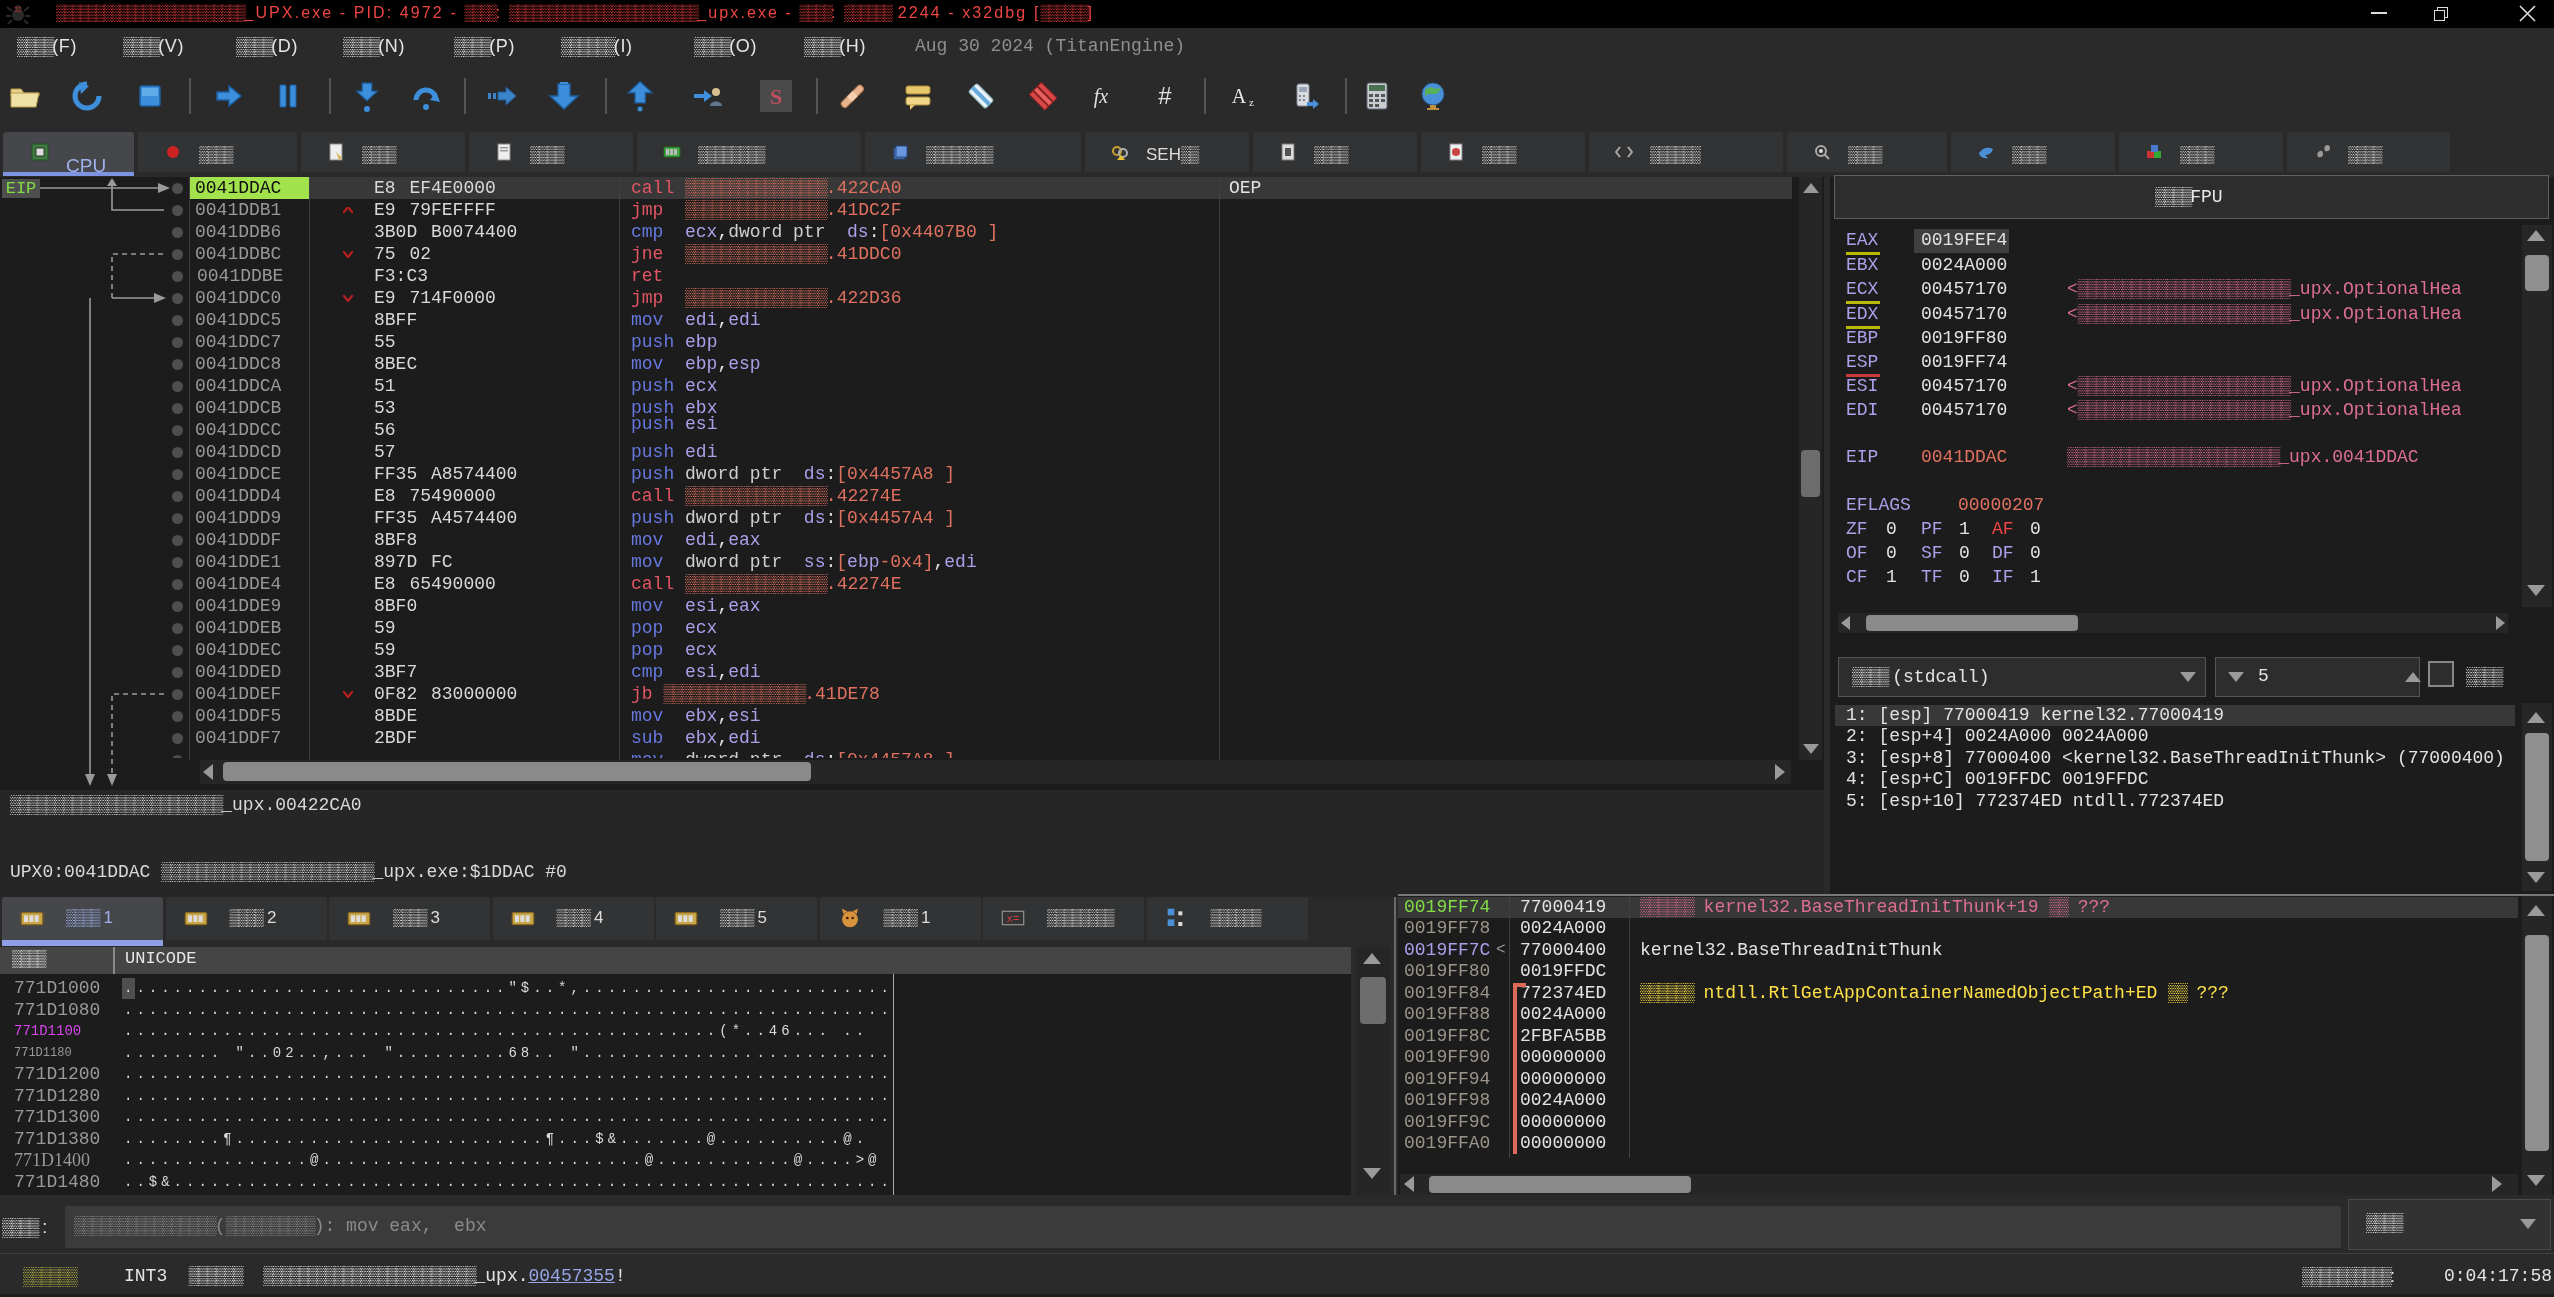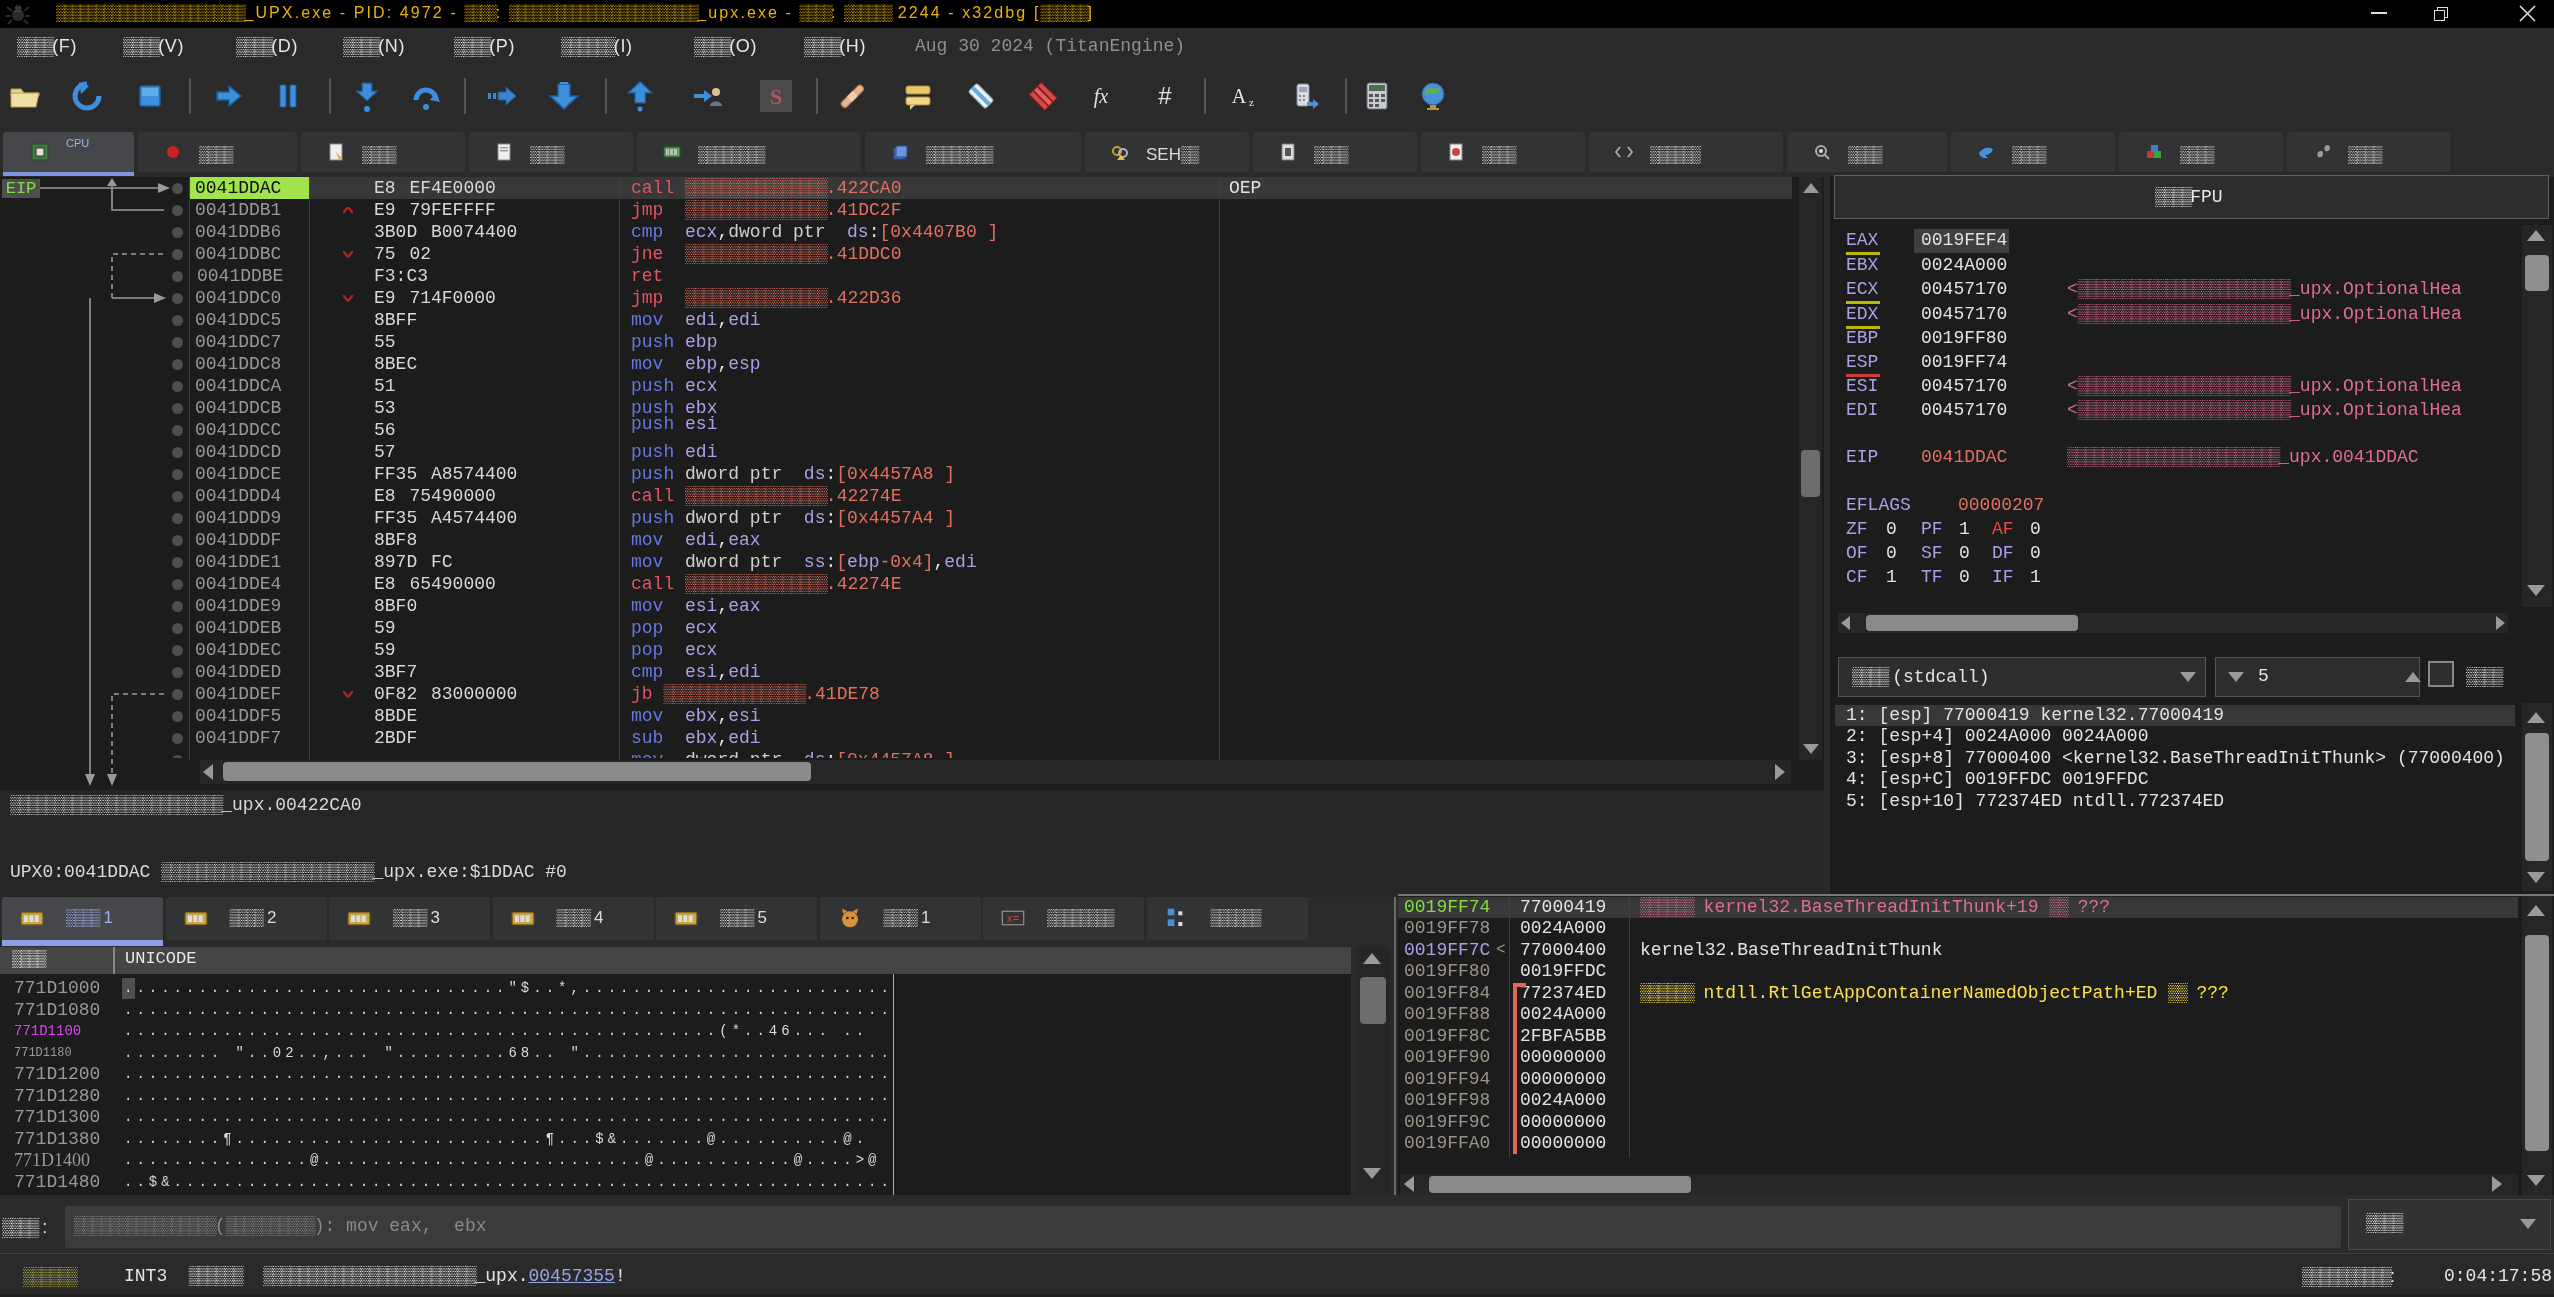--- a/index.html
+++ b/index.html
@@ -19,21 +19,21 @@
 <g stroke="#2a2a2a" stroke-width="2">
       <line x1="6" y1="8" x2="1" y2="4"></line>
       <line x1="18" y1="8" x2="23" y2="4"></line>
       <line x1="5" y1="13" x2="0" y2="13"></line>
       <line x1="19" y1="13" x2="24" y2="13"></line>
       <line x1="6" y1="17" x2="2" y2="21"></line>
       <line x1="18" y1="17" x2="22" y2="21"></line>
     </g>
 <text x="12" y="9" fill="#c03030" font-size="7" text-anchor="middle" font-family="Liberation Sans">32</text>
   </svg>
-<div class="abs t16" style="left:56px;top:4px;font-size:16px;letter-spacing:2.1px;color:#eab308;white-space:pre"><b>▒▒▒▒▒▒▒▒▒▒▒▒▒▒▒▒▒▒▒▒▒▒▒▒</b>_UPX.exe - PID: 4972 - <b>▒▒▒▒</b>: <b>▒▒▒▒▒▒▒▒▒▒▒▒▒▒▒▒▒▒▒▒▒▒▒▒</b>_upx.exe - <b>▒▒▒▒</b>: <b>▒▒▒▒▒▒</b> 2244 - x32dbg [<b>▒▒▒▒▒▒</b>]</div>
+<div class="abs t16" style="left:56px;top:4px;font-size:16px;letter-spacing:2.1px;color:#ef4444;white-space:pre"><b>▒▒▒▒▒▒▒▒▒▒▒▒▒▒▒▒▒▒▒▒▒▒▒▒</b>_UPX.exe - PID: 4972 - <b>▒▒▒▒</b>: <b>▒▒▒▒▒▒▒▒▒▒▒▒▒▒▒▒▒▒▒▒▒▒▒▒</b>_upx.exe - <b>▒▒▒▒</b>: <b>▒▒▒▒▒▒</b> 2244 - x32dbg [<b>▒▒▒▒▒▒</b>]</div>
 <div class="abs" style="left:2371px;top:12px;width:16px;height:2px;background:#ddd"></div>
 <div class="abs" style="left:2437px;top:7px;width:11px;height:11px;border:1.5px solid #ddd;background:#000"></div>
 <div class="abs" style="left:2434px;top:10px;width:11px;height:11px;border:1.5px solid #ddd;background:#000"></div>
 <svg class="abs" style="left:2519px;top:5px" width="17" height="17">
     <path d="M1 1 L16 16 M16 1 L1 16" stroke="#ddd" stroke-width="1.6"></path>
   </svg>
 <div class="abs" style="left:0;top:28px;width:2554px;height:38px;background:#2a2a2b"></div>
 <div class="abs" style="left:17px;top:36px;font-size:18px;letter-spacing:0.6px;color:#e4e4e4;white-space:pre"><b>▒▒▒▒</b>(F)</div>
 <div class="abs" style="left:123px;top:36px;font-size:18px;letter-spacing:0.6px;color:#e4e4e4;white-space:pre"><b>▒▒▒▒</b>(V)</div>
 <div class="abs" style="left:236px;top:36px;font-size:18px;letter-spacing:0.6px;color:#e4e4e4;white-space:pre"><b>▒▒▒▒</b>(D)</div>
@@ -168,21 +168,21 @@
     <rect x="13" y="25" width="6" height="3" fill="#c09040"></rect>
     <rect x="10" y="28" width="12" height="2" fill="#c09040"></rect>
   </svg>
 <div class="abs" style="left:0;top:130px;width:2554px;height:47px;background:#2a2a2b"></div>
 <div class="abs" style="left:3px;top:132px;width:130.5px;height:40px;background:#46474a;border-radius:3px 3px 0 0"></div>
 <div class="abs" style="left:3px;top:172px;width:130.5px;height:4px;background:#7f94e0"></div>
 <svg class="abs" style="left:31px;top:143px" width="18" height="18" viewBox="0 0 18 18">
     <rect x="1" y="1" width="16" height="16" fill="#3d7a3d" stroke="#245024"></rect>
     <rect x="5" y="5" width="8" height="8" fill="#ddd" stroke="#333"></rect>
   </svg>
-<div class="abs" style="left:66px;top:137px;font-size:11px;color:#9fb0ee;white-space:pre">CPU</div>
+<div class="abs" style="left:66px;top:155px;font-size:19px;color:#9fb0ee;white-space:pre">CPU</div>
 <div class="abs" style="left:138px;top:132px;width:159px;height:40px;background:#323334;border-radius:3px 3px 0 0"></div>
 <svg class="abs" style="left:164px;top:143px" width="18" height="18" viewBox="0 0 18 18">
     <circle cx="9" cy="9" r="6" fill="#cc2222"></circle>
   </svg>
 <div class="abs" style="left:199px;top:145px;font-size:17px;color:#dcdcdc;white-space:pre"><b>▒▒▒▒</b></div>
 <div class="abs" style="left:301px;top:132px;width:164px;height:40px;background:#323334;border-radius:3px 3px 0 0"></div>
 <svg class="abs" style="left:327px;top:143px" width="18" height="18" viewBox="0 0 18 18">
     <rect x="3" y="1" width="12" height="16" fill="#eee" stroke="#888"></rect>
     <path d="M9 9 l6 6 -3 2 z" fill="#d8b050"></path>
   </svg>

